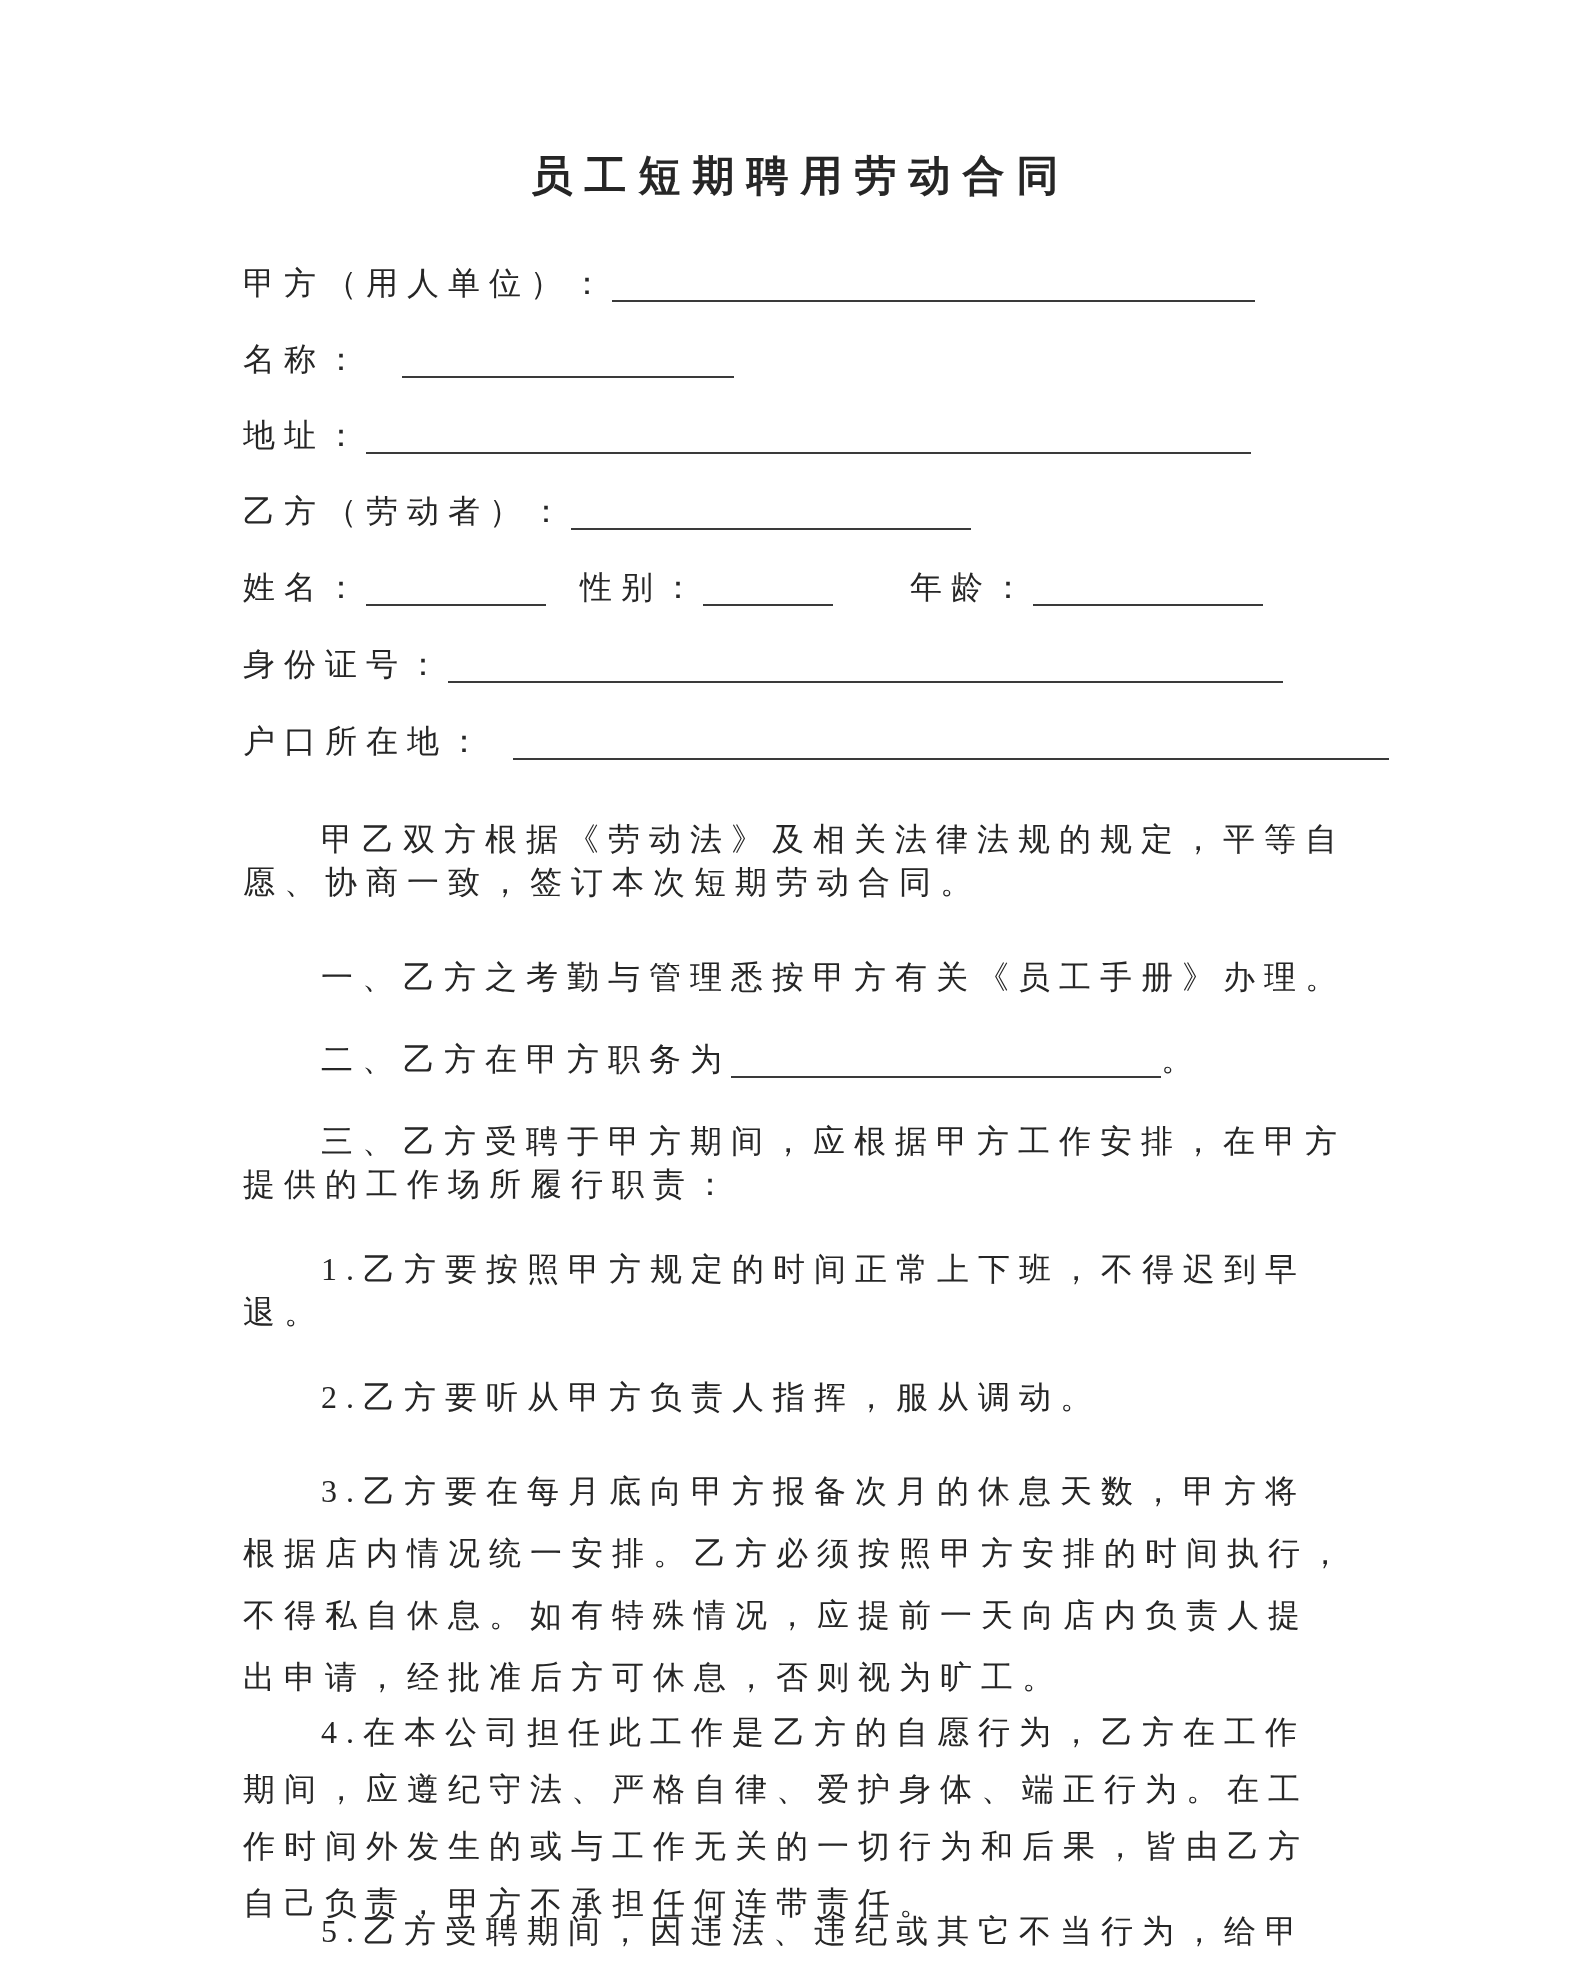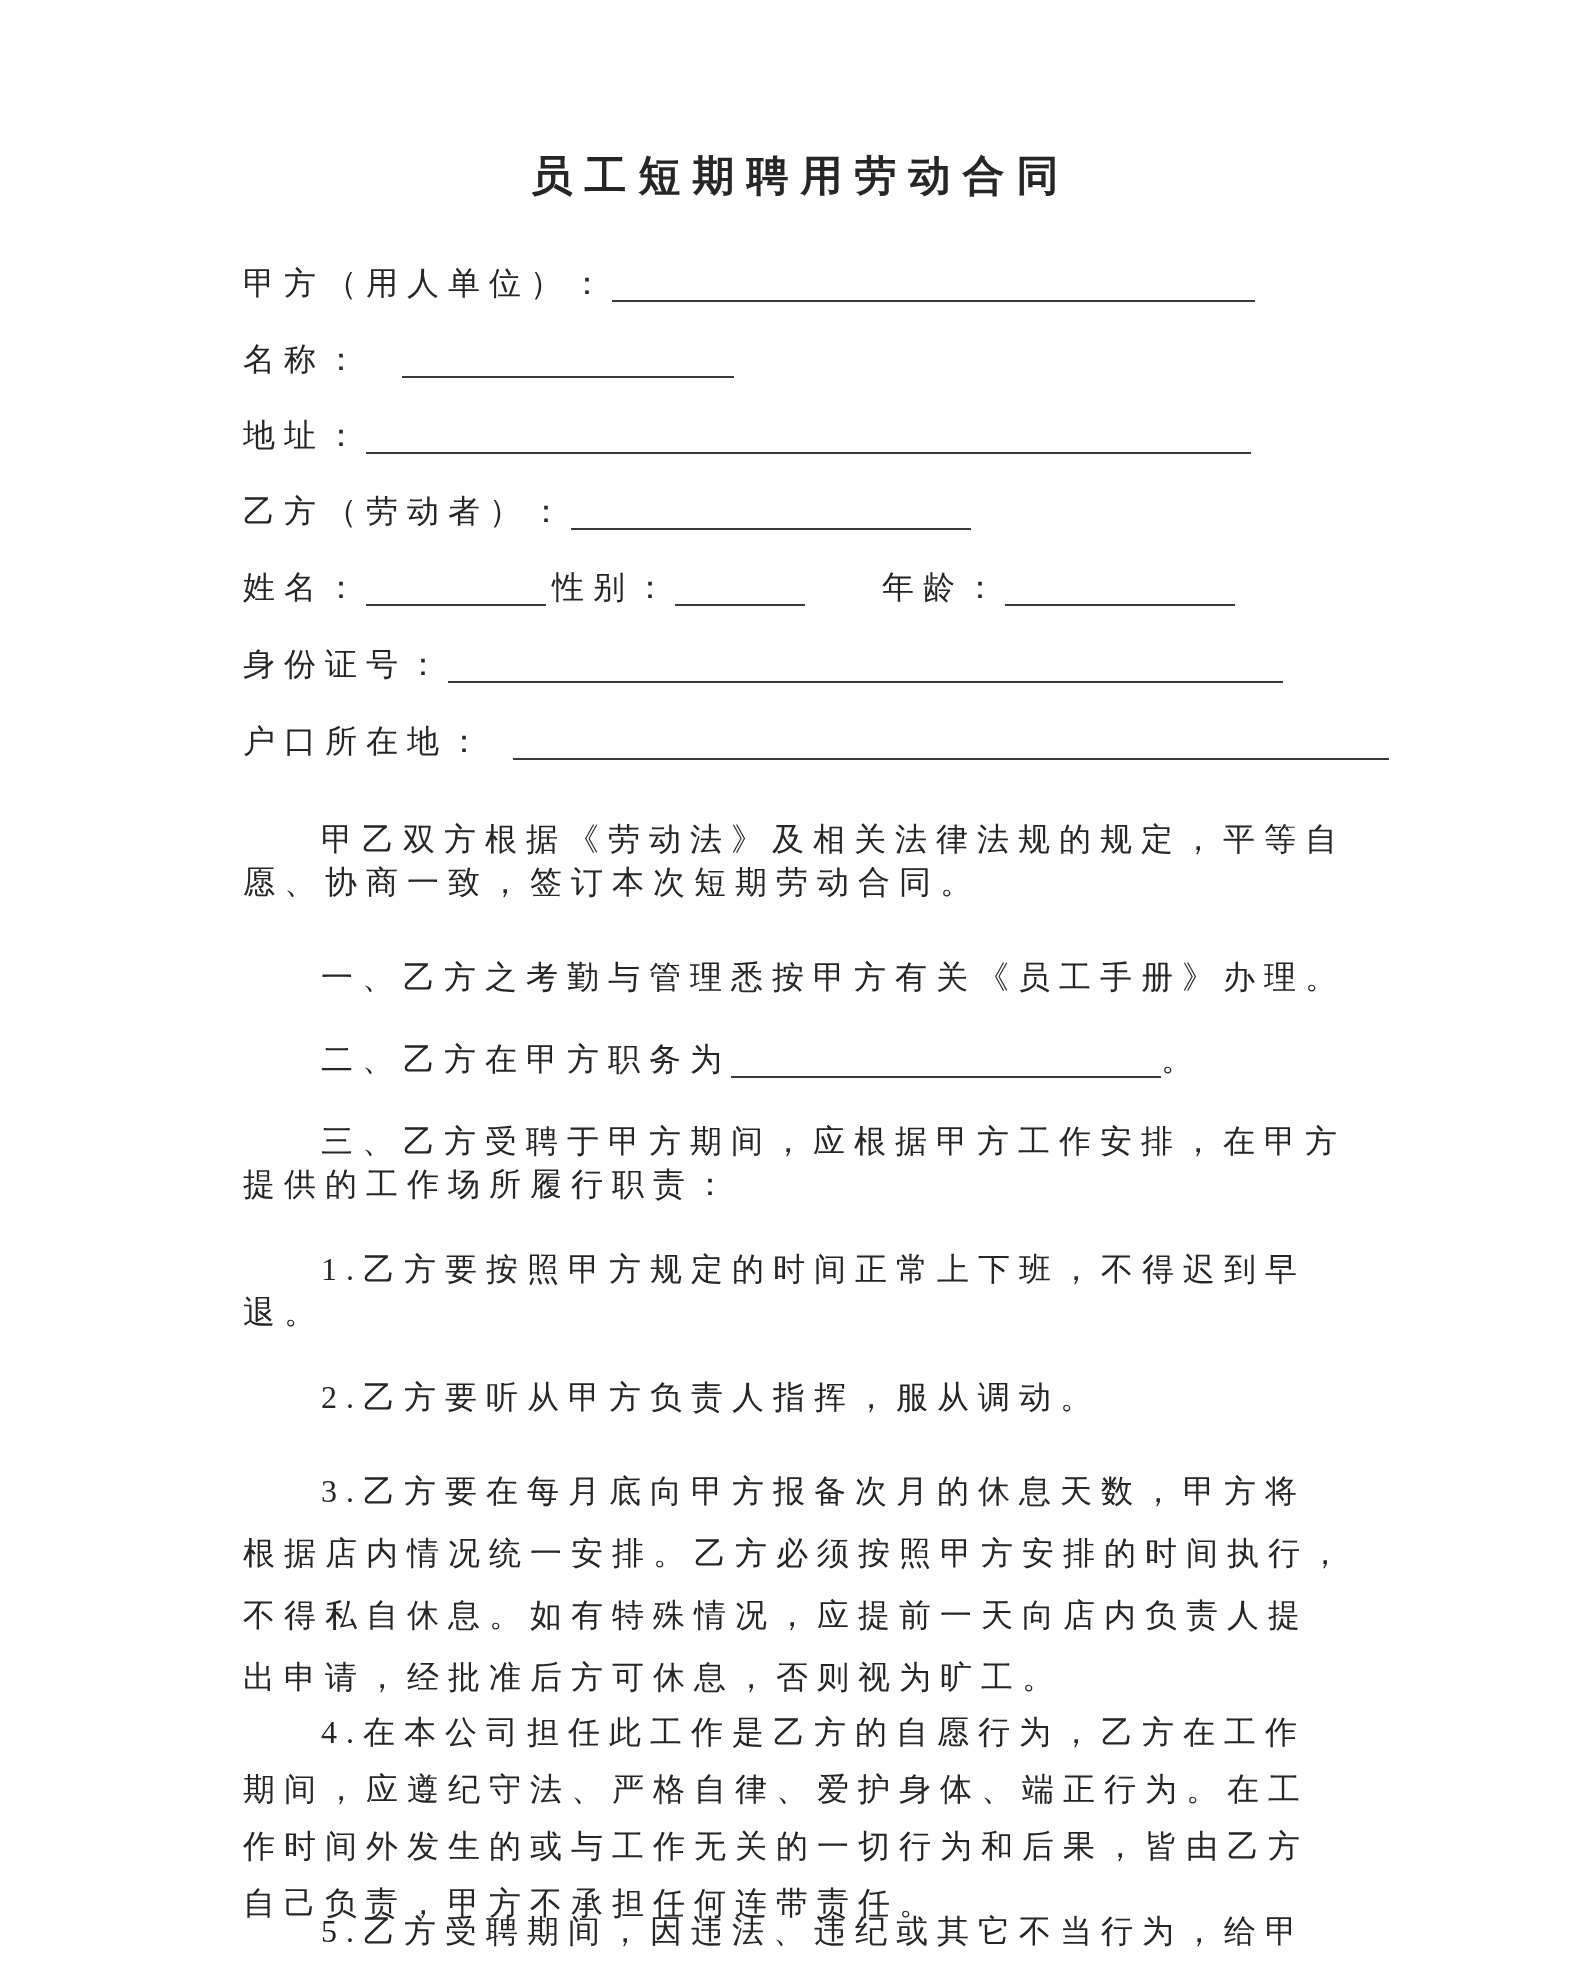--- a/index.html
+++ b/index.html
@@ -51,21 +51,21 @@
   .r-hu   { top: 718px; gap: 24px; }
   .b-jia { width: 643px; }
   .b-ming { width: 332px; }
   .b-di { width: 885px; }
   .b-yi { width: 400px; }
   .b-xm { width: 180px; }
   .b-xb { width: 130px; }
   .b-nl { width: 230px; }
   .b-sfz { width: 835px; }
   .b-hk { width: 876px; }
-  .gap-s { margin-left: 6px; }
+  .gap-s { margin-left: 34px; }
   .gap-l { margin-left: 77px; }
   
   .para {
     position: absolute;
     left: 243px;
     width: 1150px;
     font-size: 32px;
     letter-spacing: 9px;
     white-space: pre-line;
     text-indent: 78px;

